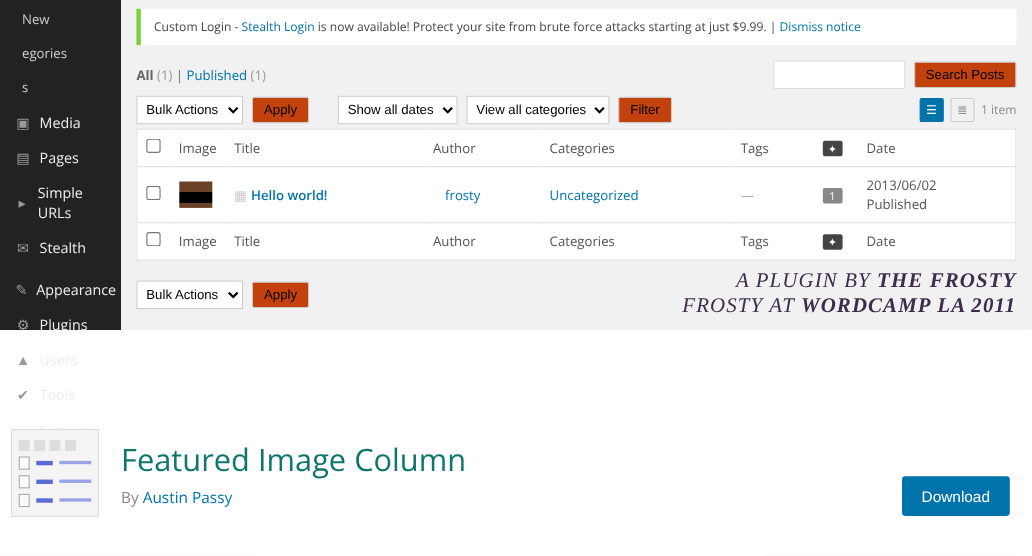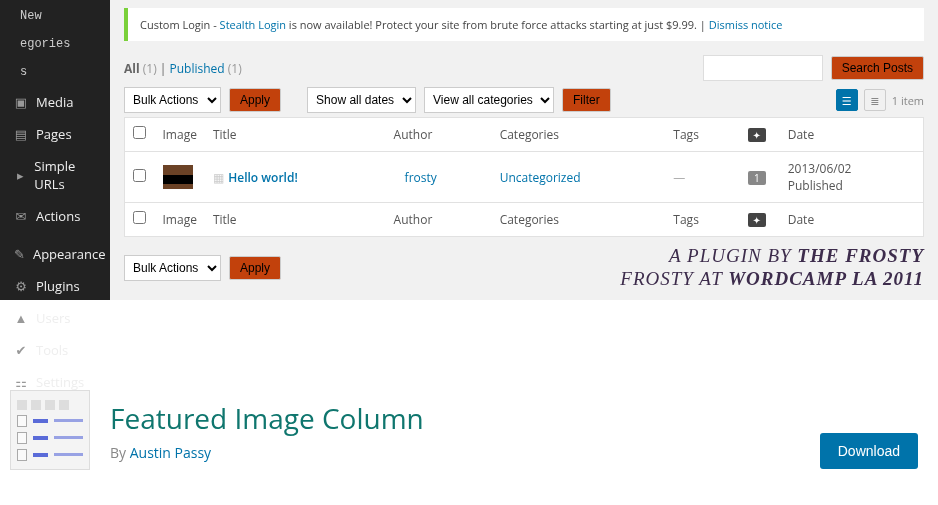--- a/index.html
+++ b/index.html
@@ -1,21 +1,21 @@
 <!DOCTYPE html>
 <html><head>
   <meta charset="utf-8">
   <style>
     * { margin: 0; padding: 0; box-sizing: border-box; }
     body { font-family: -apple-system, "Open Sans", Helvetica, Arial, sans-serif; font-size: 13px; color: #444; background: #fff; }
     .wrap { width: 938px; }
     .top { display: flex; height: 300px; }
     .sidebar { width: 110px; background: #222; color: #eee; padding-top: 2px; }
     .sidebar-item { padding: 7px 10px 7px 14px; font-size: 13px; display: flex; align-items: center; gap: 8px; cursor: pointer; }
-    .sidebar-item.sub { padding-left: 20px; font-size: 12px; color: #ccc; font-family: Liberation Mono, monospace; }
+    .sidebar-item.sub { padding-left: 20px; font-size: 12px; color: #ccc; }
     .sidebar-item .ic { width: 14px; text-align: center; color: #999; font-size: 13px; }
     .main { flex: 1; background: #f1f1f1; padding: 0 14px 14px 14px; overflow: hidden; }
     .notice { background: #fff; border-left: 4px solid #7ad03a; padding: 9px 12px; margin: 8px 0 14px 0; font-size: 11px; color: #444; }
     .notice a { color: #0073aa; text-decoration: none; }
     .topbar { display: flex; justify-content: space-between; align-items: center; margin-bottom: 6px; }
     .subsubsub { font-size: 12px; color: #666; }
     .subsubsub .plink { color: #0073aa; cursor: pointer; }
     .subsubsub .count { color: #999; }
     .search { display: flex; gap: 8px; align-items: center; }
     .search input { border: 1px solid #ddd; height: 26px; width: 120px; padding: 0 6px; }
@@ -78,21 +78,21 @@
       <div class="sidebar-item">
           <span class="ic">▤</span>
           <span>Pages</span>
         </div>
       <div class="sidebar-item">
           <span class="ic">▸</span>
           <span>Simple URLs</span>
         </div>
       <div class="sidebar-item">
           <span class="ic">✉</span>
-          <span>Actions</span>
+          <span>Stealth</span>
         </div>
       <div style="height:6px"></div>
       <div class="sidebar-item">
           <span class="ic">✎</span>
           <span>Appearance</span>
         </div>
       <div class="sidebar-item">
           <span class="ic">⚙</span>
           <span>Plugins</span>
         </div>

